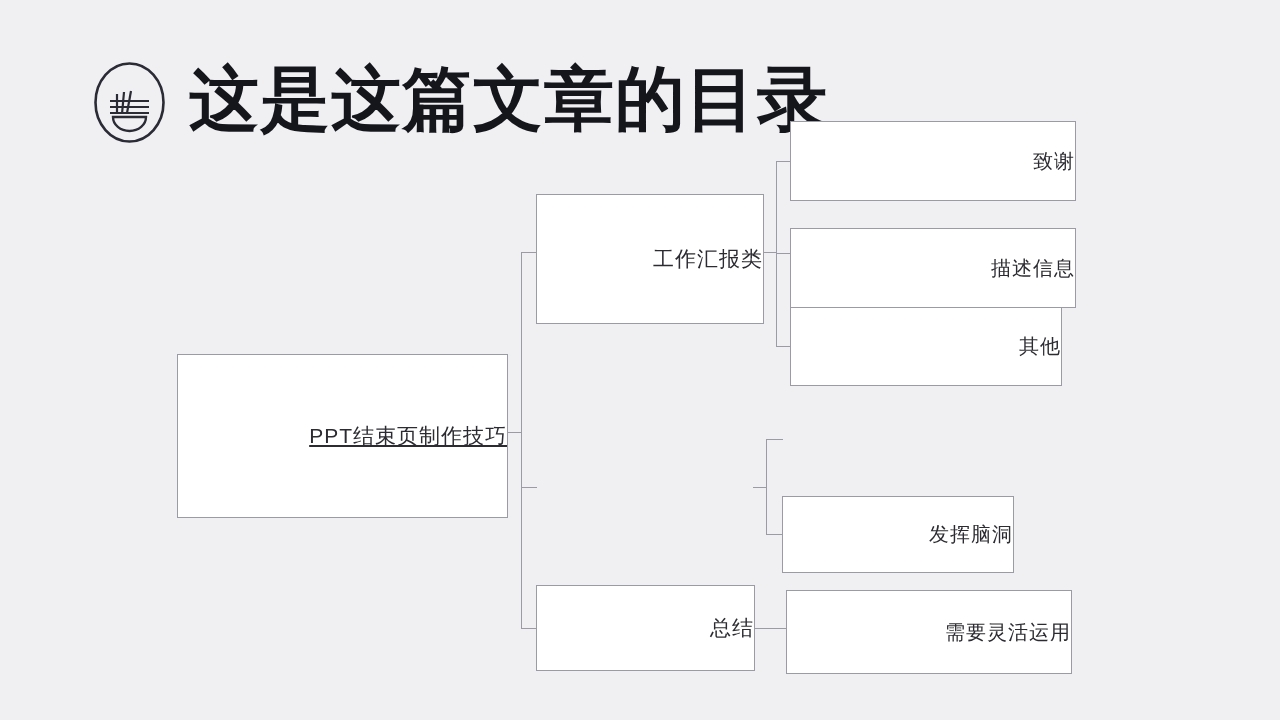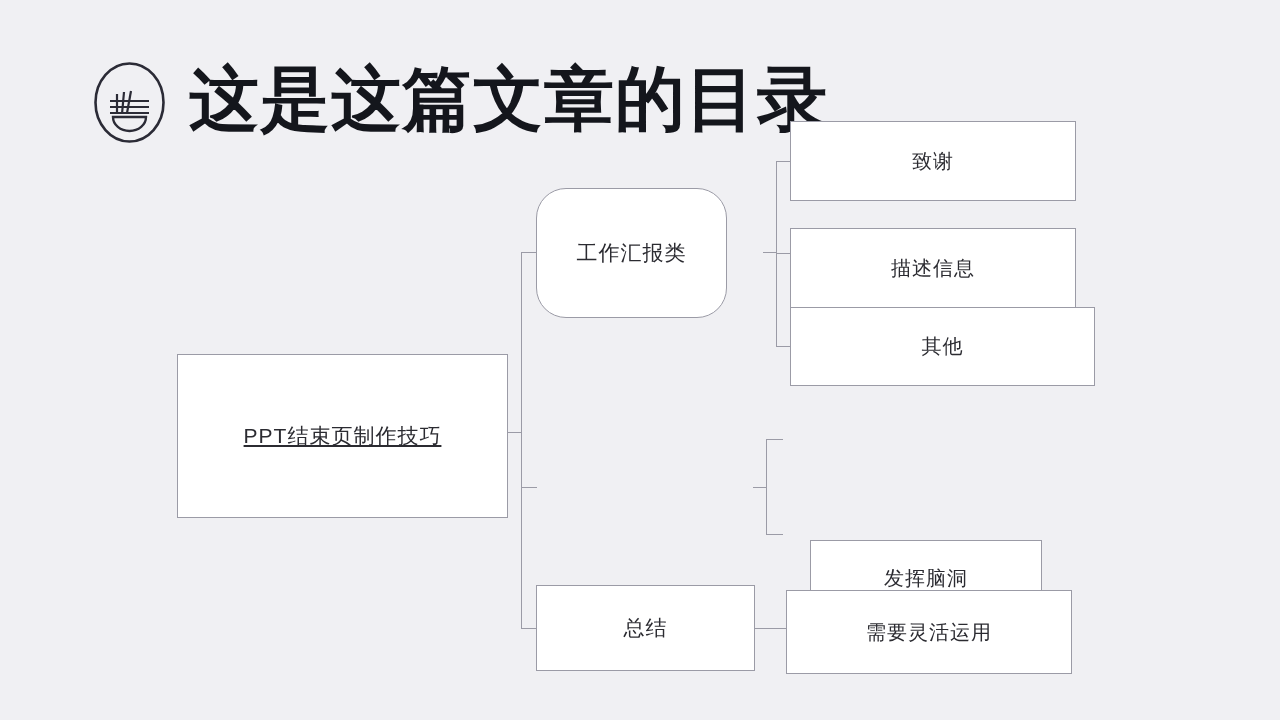--- a/index.html
+++ b/index.html
@@ -65,21 +65,21 @@
     height: 720px;
   }
 
   .node {
     position: absolute;
     box-sizing: border-box;
     background: #ffffff;
     border: 1px solid #9b9ba6;
     display: flex;
     align-items: center;
-    justify-content: center;
+    justify-content: flex-end;
     color: #2b2b31;
     font-family: "Liberation Sans", sans-serif;
     font-size: 20px;
     letter-spacing: 1px;
     white-space: nowrap;
   }
 
   .node-root   { font-size: 21px; }
   .node-branch { font-size: 21px; }
   .node-leaf   { font-size: 20px; }
@@ -134,43 +134,43 @@
     <div class="conn conn-v" style="left:766px; top:439px; height:96px;"></div>
     <div class="conn conn-h" style="left:766px; top:439px; width:17px;"></div>
     <div class="conn conn-h" style="left:766px; top:534px; width:17px;"></div>
 
     <div class="conn conn-h" style="left:755px; top:628px; width:31px;"></div>
 
     <div class="node node-root" style="left:177px; top:354px; width:331px; height:164px;text-decoration:underline;">
       <span>PPT结束页制作技巧</span>
     </div>
 
-    <div class="node node-branch" style="left:536px; top:188px; width:191px; height:130px;border-radius:30px;">
+    <div class="node node-branch" style="left:536px; top:194px; width:228px; height:130px;">
       <span>工作汇报类</span>
     </div>
 
 
     <div class="node node-branch" style="left:536px; top:585px; width:219px; height:86px;">
       <span>总结</span>
     </div>
 
     <div class="node node-leaf" style="left:790px; top:121px; width:286px; height:80px;">
       <span>致谢</span>
     </div>
 
     <div class="node node-leaf" style="left:790px; top:228px; width:286px; height:80px;">
       <span>描述信息</span>
     </div>
 
-    <div class="node node-leaf" style="left:790px; top:307px; width:305px; height:79px;">
+    <div class="node node-leaf" style="left:790px; top:307px; width:272px; height:79px;">
       <span>其他</span>
     </div>
 
 
-    <div class="node node-leaf" style="left:810px; top:496px; width:232px; height:77px;margin-top:44px;">
+    <div class="node node-leaf" style="left:782px; top:496px; width:232px; height:77px;">
       <span>发挥脑洞</span>
     </div>
 
     <div class="node node-leaf" style="left:786px; top:590px; width:286px; height:84px;">
       <span>需要灵活运用</span>
     </div>
 
   </div>
 </div>
 

